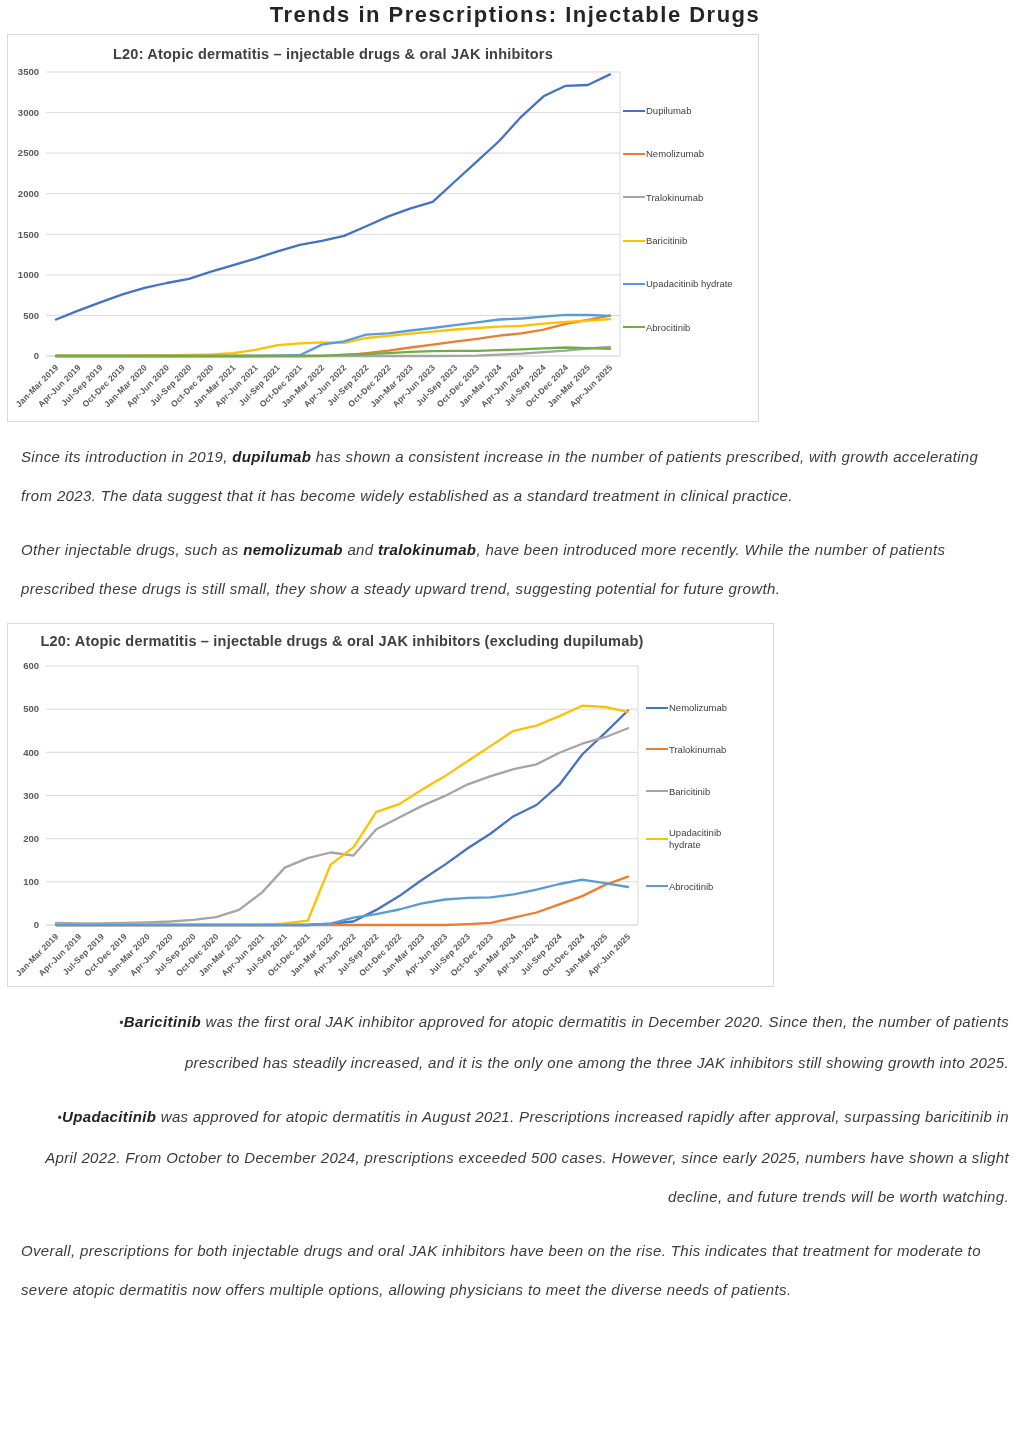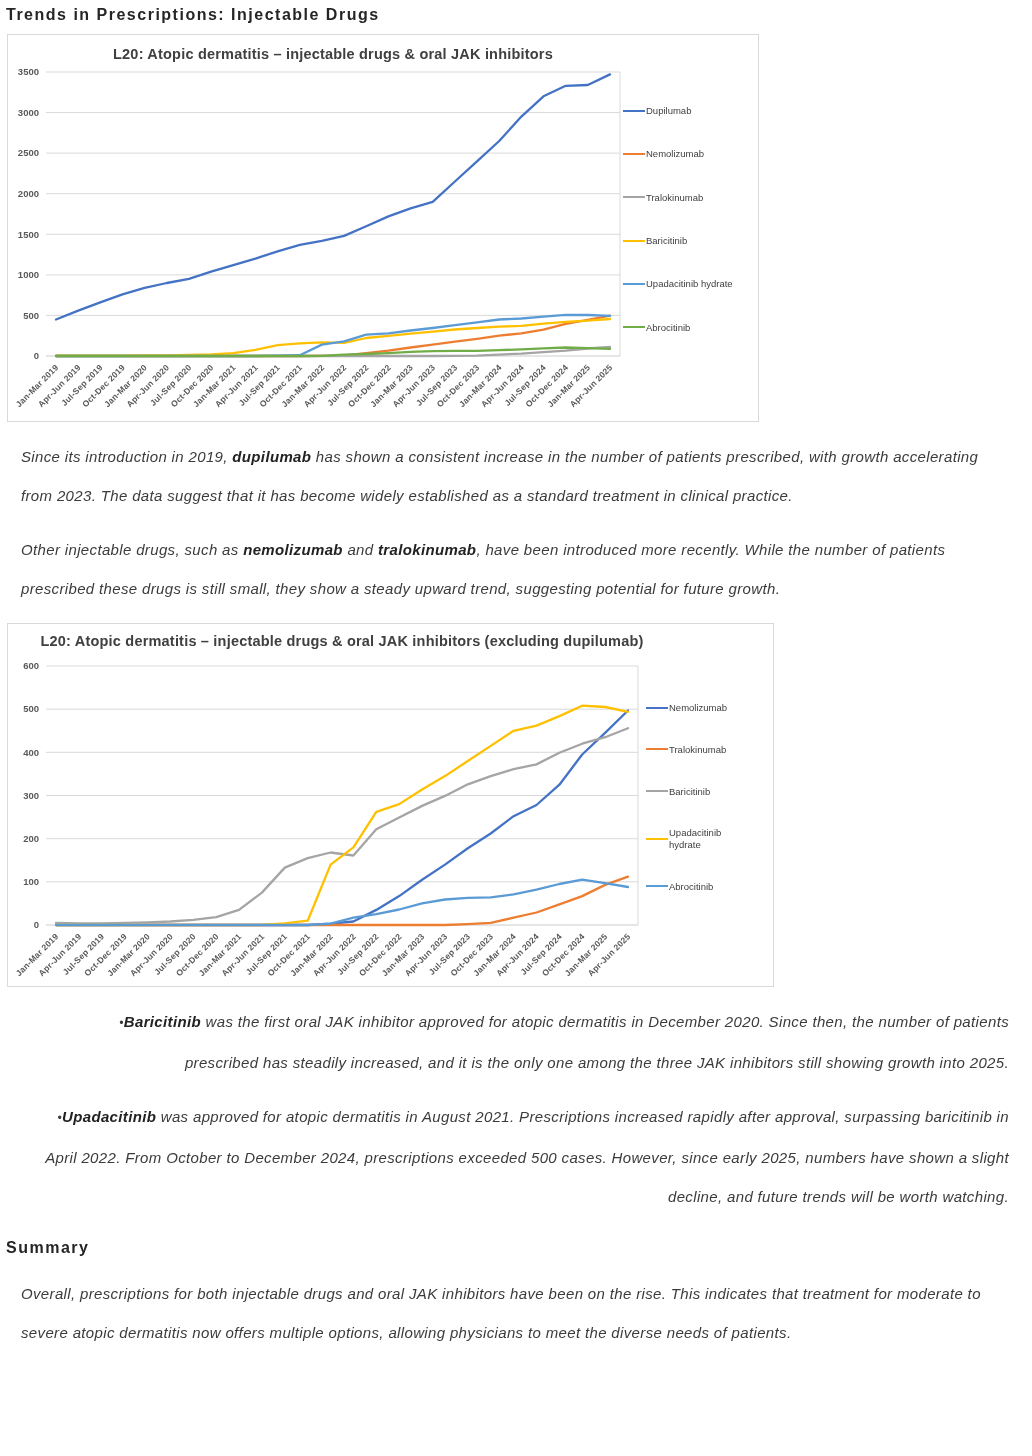--- a/index.html
+++ b/index.html
@@ -1,18 +1,18 @@
 <!DOCTYPE html>
 <html><head>
 <meta charset="utf-8">
 <style>
   html,body{margin:0;padding:0;background:#fff;}
   body{width:1032px;font-family:"Liberation Sans",sans-serif;color:#3b3b3b;}
   .page{padding:4px 8px 0 6px;}
-  .sec-heading{font-size:16px;font-weight:700;letter-spacing:1.5px;color:#252525;margin:0;line-height:22px;}
+  .sec-heading{font-size:22px;font-weight:700;letter-spacing:1.5px;color:#252525;margin:0;line-height:22px;text-align:center;}
   .chart-box{position:relative;border:1px solid #d9d9d9;background:#fff;margin:8px 0 0 1px;}
   #chart-box-0{width:750px;height:386px;}
   #chart-box-1{width:765px;height:362px;}
   svg{display:block;}
   .ytick{font-size:9.5px;font-weight:700;fill:#595959;font-family:"Liberation Sans",sans-serif;}
   .xtick{font-size:8.5px;font-weight:600;fill:#595959;letter-spacing:.2px;font-family:"Liberation Sans",sans-serif;}
   .ctitle{font-weight:700;fill:#404040;font-family:"Liberation Sans",sans-serif;letter-spacing:.2px;}
   .legend{position:absolute;display:flex;flex-direction:column;justify-content:space-between;}
   #legend-0{left:615px;top:70px;height:228px;width:132px;}
   #legend-1{left:638px;top:78px;height:190px;width:124px;}
@@ -195,17 +195,16 @@
           <span class="legend-label">Abrocitinib</span>
         </div>
       </div>
   </div>
 
   <div class="bullet-list">
       <p class="body bullet"><span class="bullet-marker">•</span><b>Baricitinib</b><span> was the first oral JAK inhibitor approved for atopic dermatitis in December 2020. Since then, the number of patients prescribed has steadily increased, and it is the only one among the three JAK inhibitors still showing growth into 2025.</span></p>
       <p class="body bullet"><span class="bullet-marker">•</span><b>Upadacitinib</b><span> was approved for atopic dermatitis in August 2021. Prescriptions increased rapidly after approval, surpassing baricitinib in April 2022. From October to December 2024, prescriptions exceeded 500 cases. However, since early 2025, numbers have shown a slight decline, and future trends will be worth watching.</span></p>
     </div>
 
-  <h2 class="sec-heading summary-heading">Summary</h2>
 
   <p class="body summary-para"><span>Overall, prescriptions for both injectable drugs and oral JAK inhibitors have been on the rise. This indicates that treatment for moderate to severe atopic dermatitis now offers multiple options, allowing physicians to meet the diverse needs of patients.</span></p>
 
 </div>
 
 </body></html>

